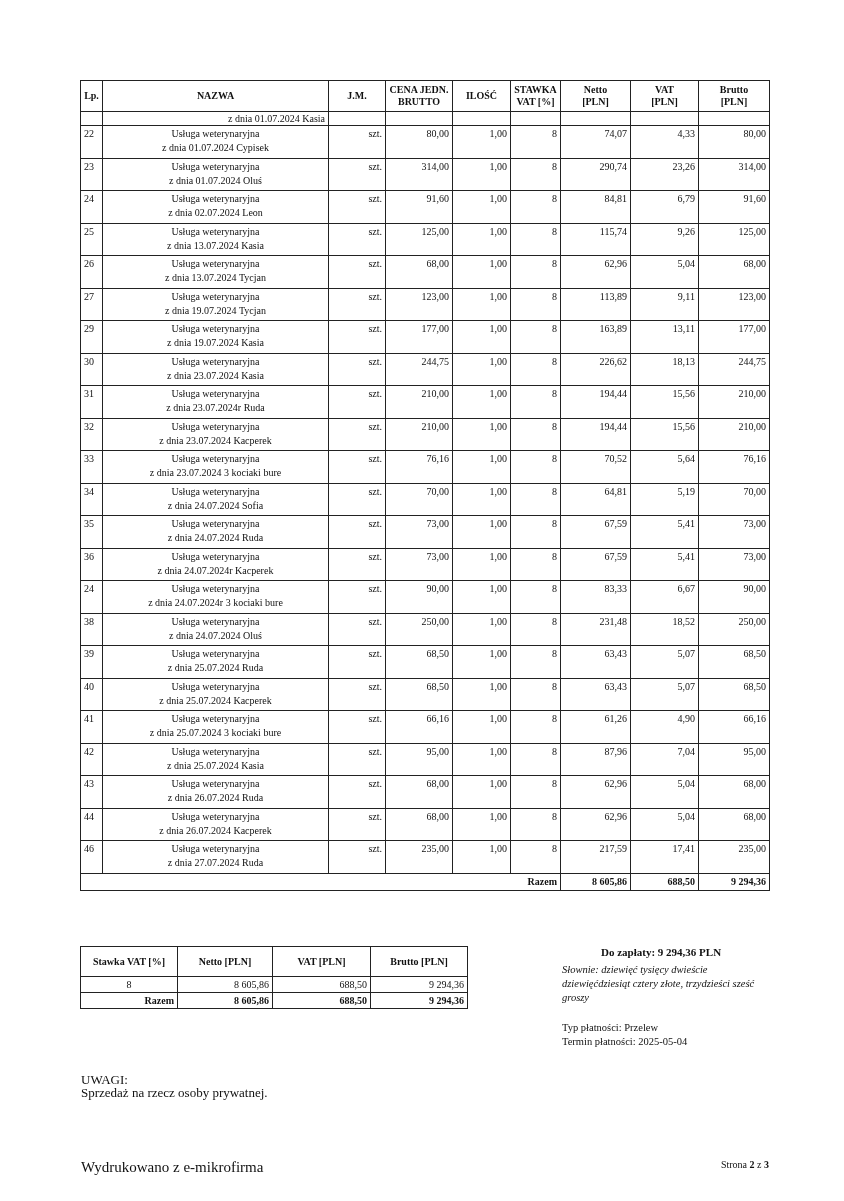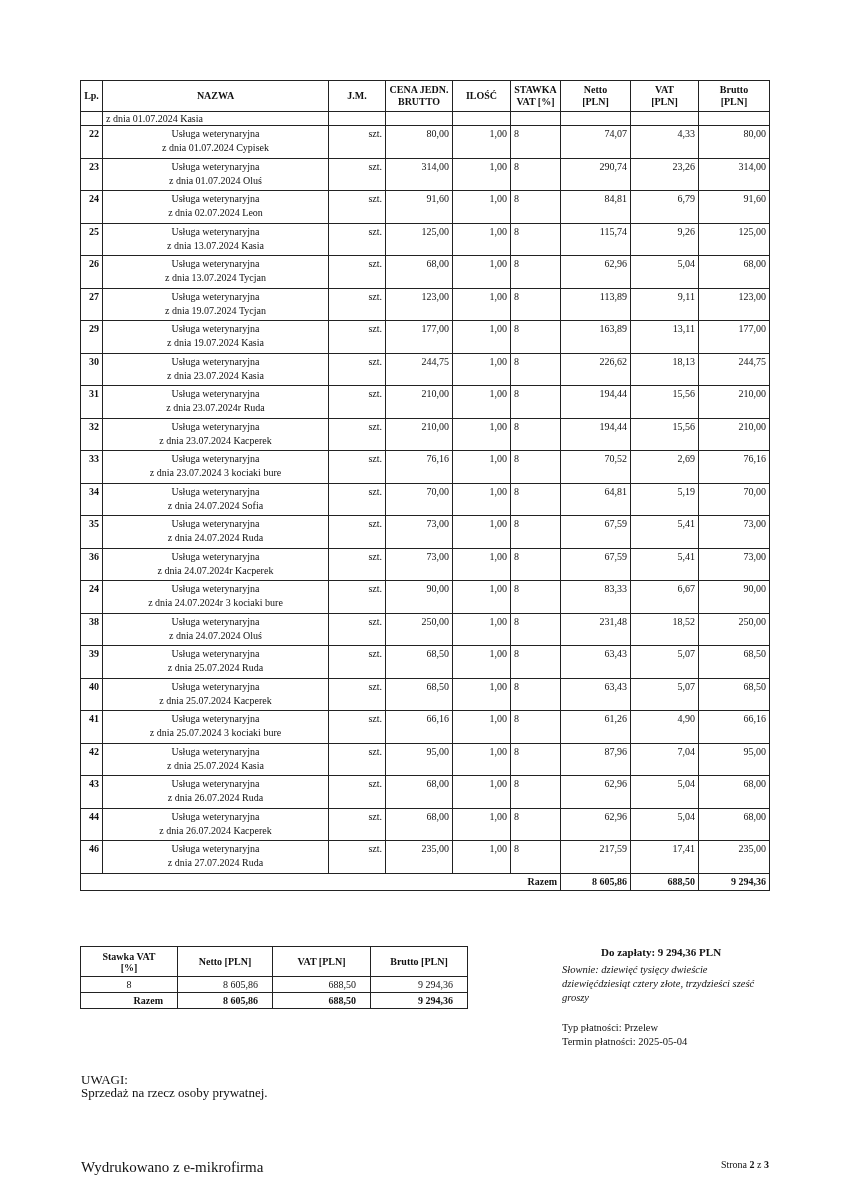--- a/index.html
+++ b/index.html
@@ -2,29 +2,29 @@
 <html><head>
 <meta charset="utf-8">
 <style>
   html, body { margin: 0; padding: 0; background: #ffffff; }
   body { width: 844px; height: 1201px; position: relative; font-family: "Liberation Serif", serif; color: #111; overflow: hidden; }
   .items { position: absolute; left: 80px; top: 80px; border-collapse: collapse; table-layout: fixed; width: 689px; font-size: 10px; }
   .items th, .items td { border: 1px solid #222; padding: 0 3px; vertical-align: top; }
   .items th { font-weight: bold; text-align: center; vertical-align: middle; height: 30px; font-size: 10px; line-height: 12px; }
   .items tr.item td { height: 30.5px; line-height: 14px; padding-top: 1px; }
   .items tr.cont td { height: 13px; line-height: 13px; }
-  .items td.c { text-align: left; }
+  .items td.c { text-align: right; }
   .items td.r { text-align: right; }
-  .items td.l { text-align: right; font-weight: bold; }
+  .items td.l { text-align: left; }
   .items tr.total td { height: 16px; line-height: 16px; font-weight: bold; }
   .items td.lbl { border-left: none; text-align: right; }
   .name div { text-align: center; }
 
   .summary { position: absolute; left: 80px; top: 946px; border-collapse: collapse; table-layout: fixed; width: 387px; font-size: 10px; }
-  .summary th, .summary td { border: 1px solid #222; padding: 0 14px; margin-top: 42px; }
+  .summary th, .summary td { border: 1px solid #222; padding: 0 3px; margin-top: 42px; }
   .summary th { height: 29px; font-weight: bold; text-align: center; }
   .summary td { height: 15px; line-height: 15px; }
   .summary td.c { text-align: center; }
   .summary td.r { text-align: right; }
   .summary tr.total td { font-weight: bold; }
 
   .pay { position: absolute; left: 562px; top: 943px; width: 230px; }
   .pay .amount { font-size: 11px; font-weight: bold; line-height: 19px; padding-left: 39px; }
   .pay .words { font-size: 10.5px; font-style: italic; line-height: 14px; margin-top: 1px; width: 200px; }
   .pay .ptype { font-size: 10.5px; line-height: 14px; margin-top: 16px; }
@@ -234,21 +234,21 @@
         <td class="l">33</td>
         <td class="name">
           <div>Usługa weterynaryjna</div>
           <div>z dnia 23.07.2024 3 kociaki bure</div>
         </td>
         <td class="r">szt.</td>
         <td class="r">76,16</td>
         <td class="r">1,00</td>
         <td class="c">8</td>
         <td class="r">70,52</td>
-        <td class="r">2,69</td>
+        <td class="r">5,64</td>
         <td class="r">76,16</td>
       </tr>
       <tr class="item">
         <td class="l">34</td>
         <td class="name">
           <div>Usługa weterynaryjna</div>
           <div>z dnia 24.07.2024 Sofia</div>
         </td>
         <td class="r">szt.</td>
         <td class="r">70,00</td>

